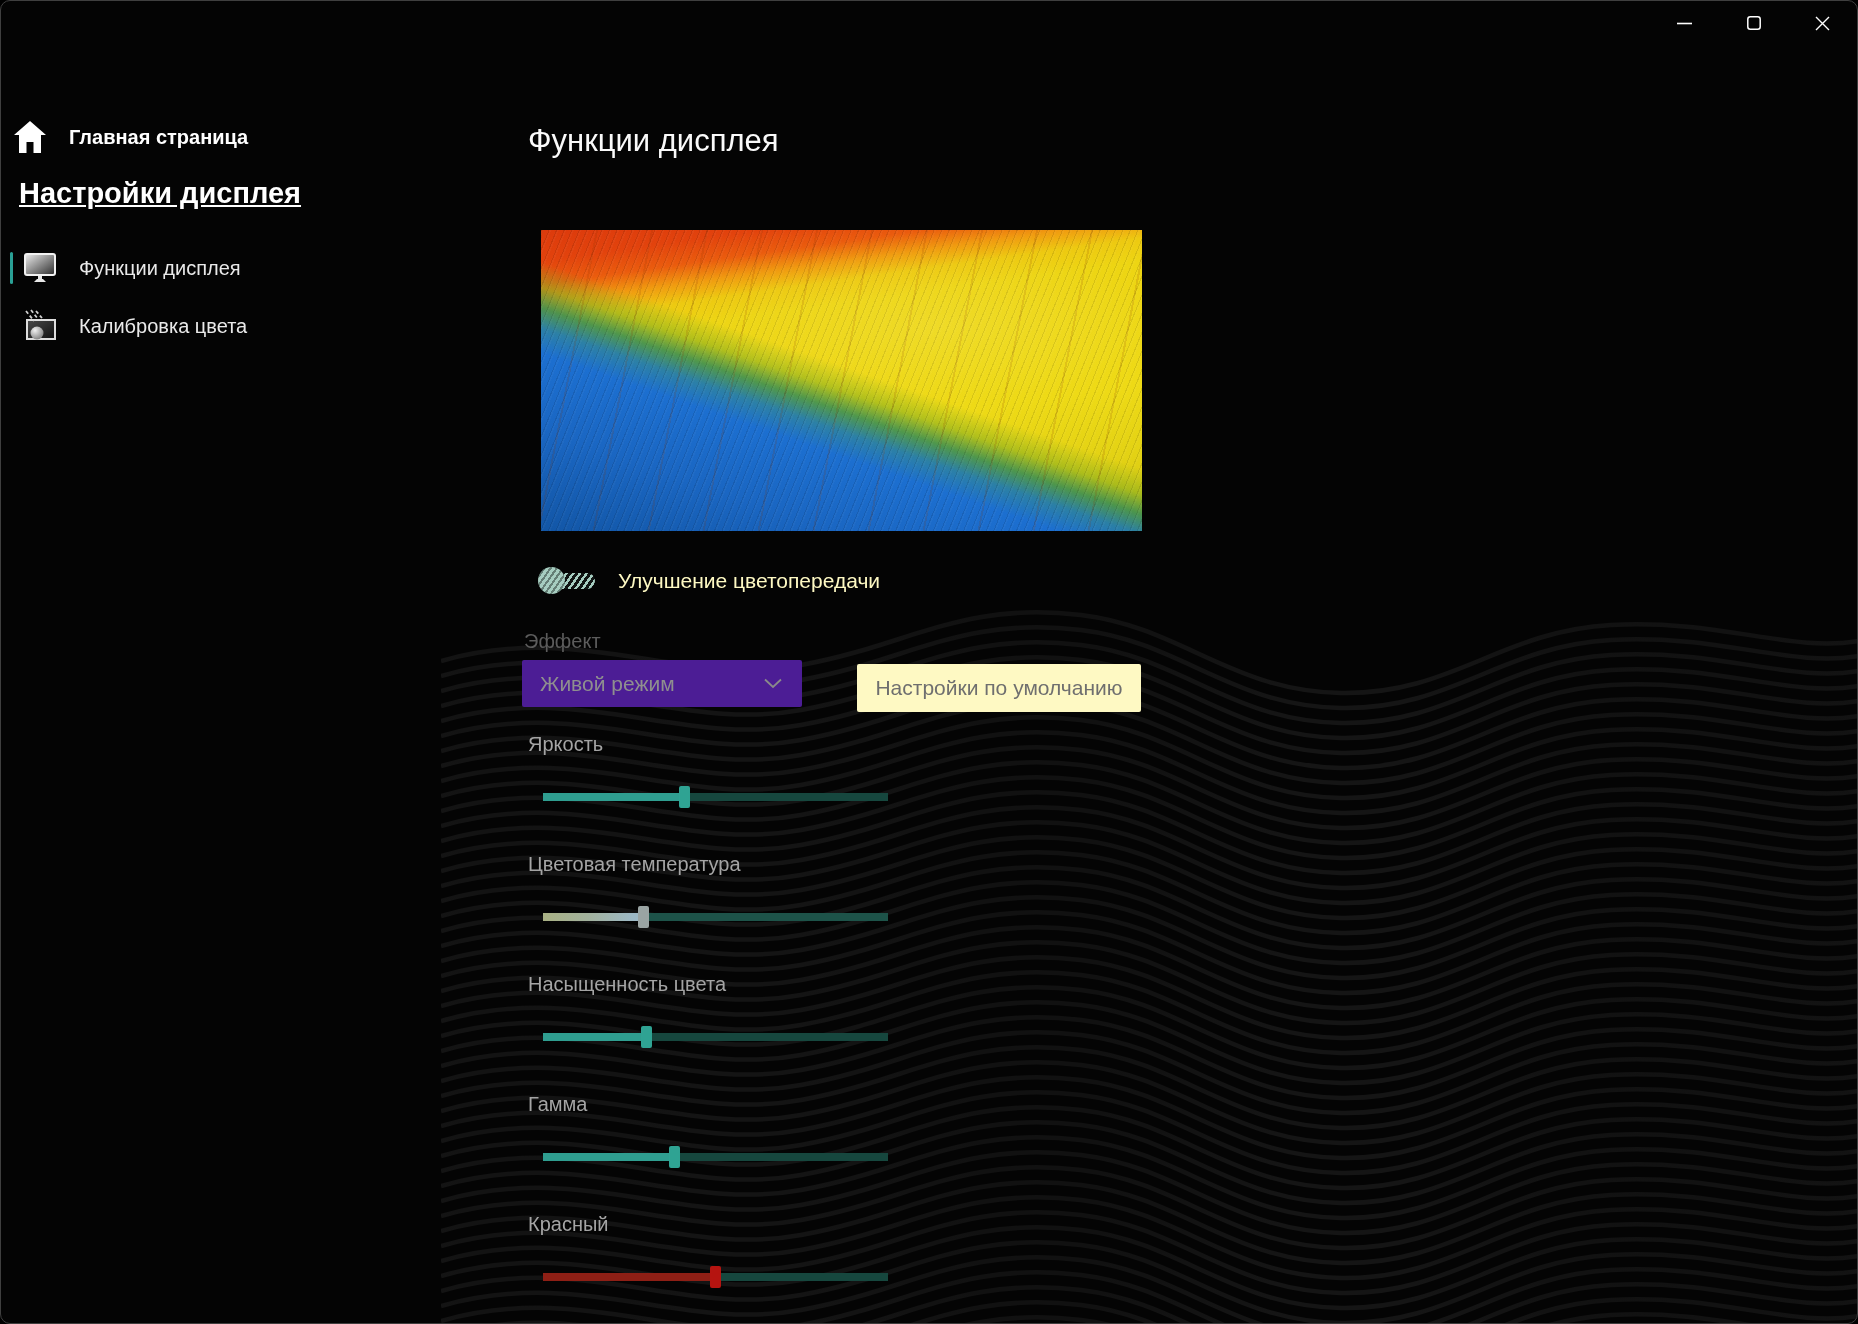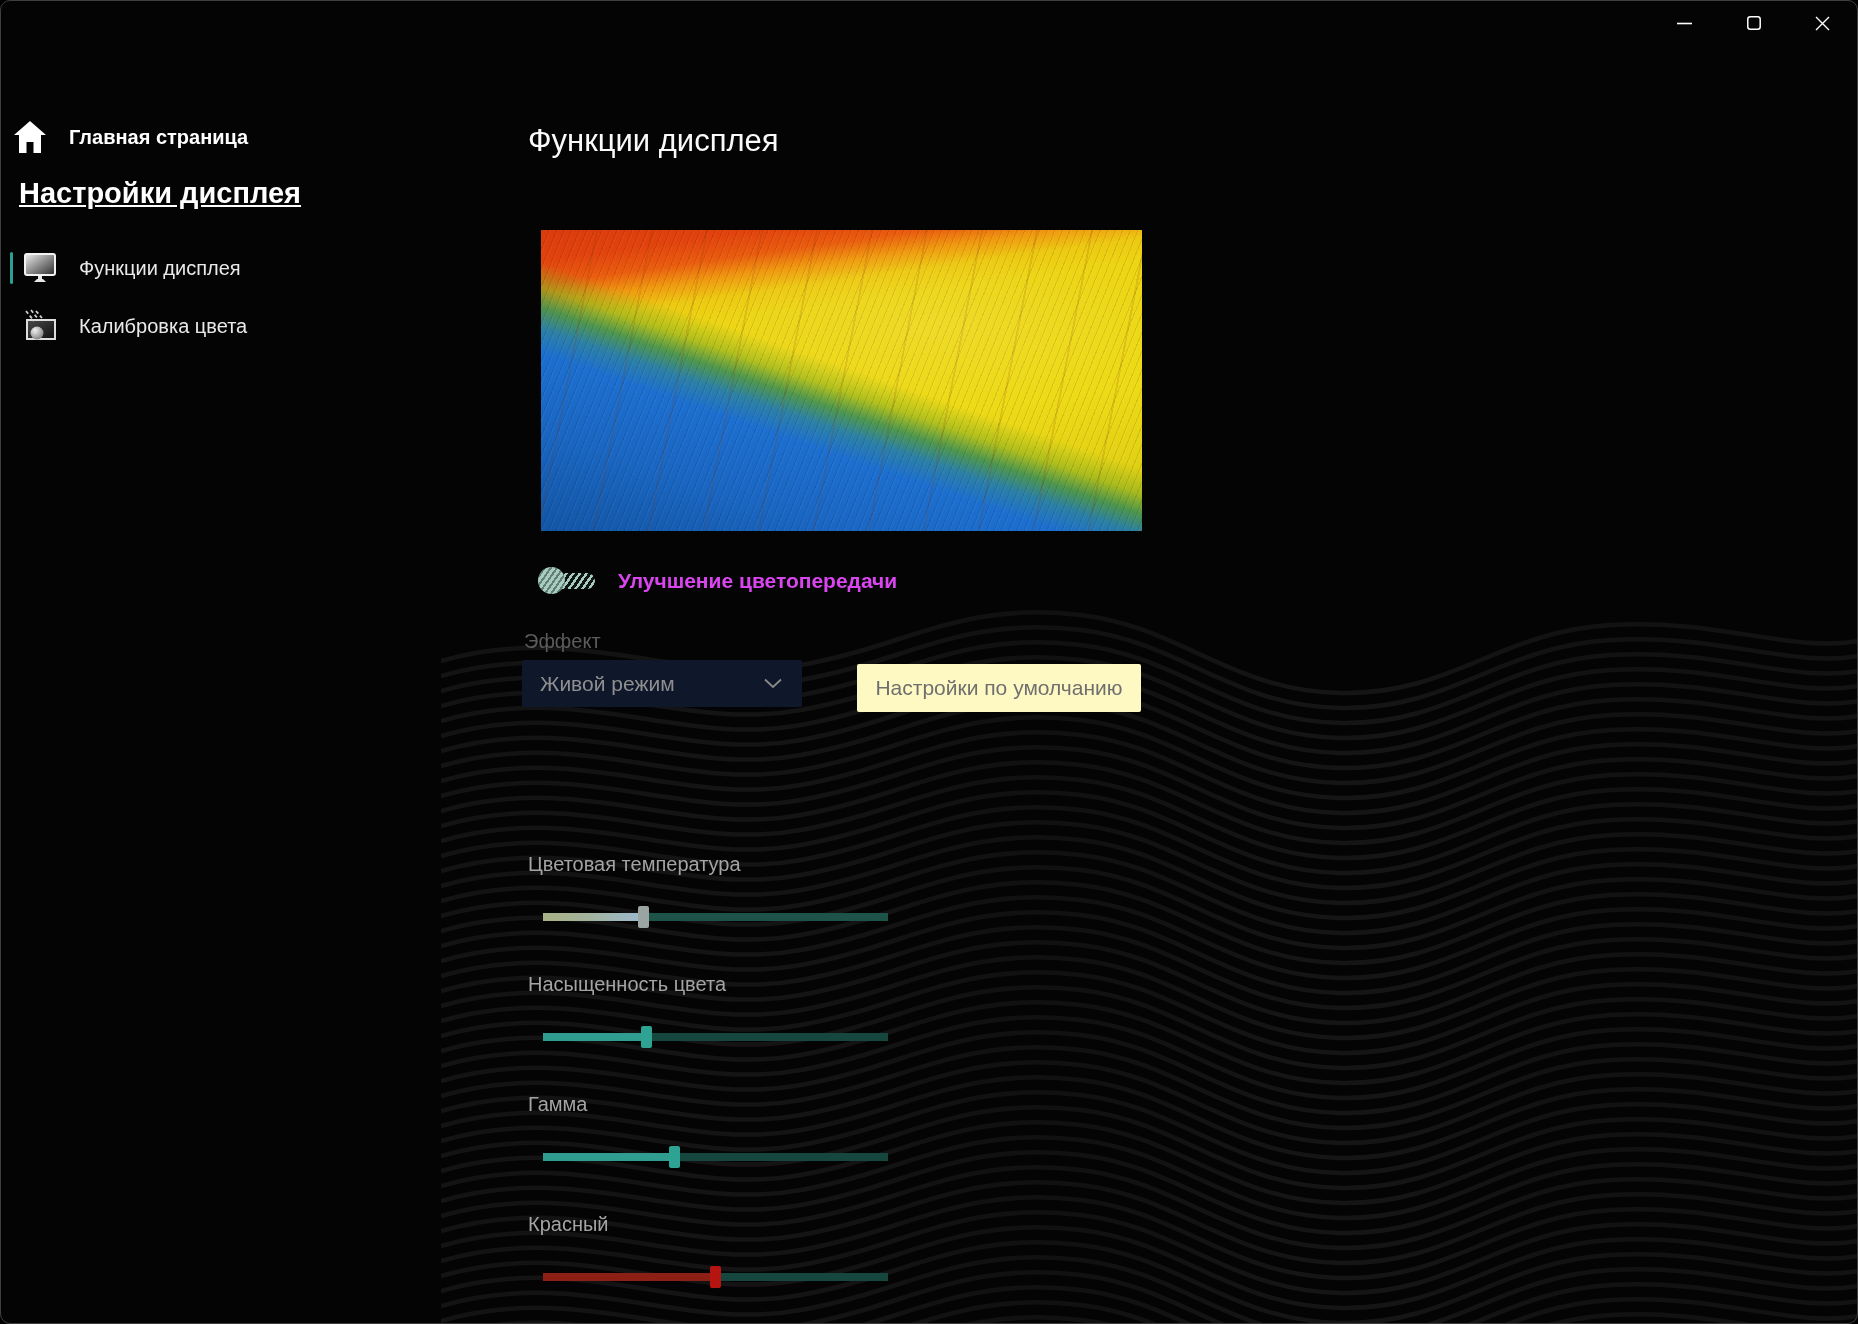--- a/index.html
+++ b/index.html
@@ -38,25 +38,25 @@
       linear-gradient(172deg, #dc3a0c 0%, #e2430d 8%, #ea5c0e 14%, #f09a10 19%, #edc911 24%,
         #edd513 30%, #eeda16 62%, #e3d214 80%, #cfc412 100%);}
 
   
   .toggle{position:absolute;left:537px;top:566px;width:57px;height:27px;cursor:pointer;z-index:2;}
   .toggle .tg-track{position:absolute;left:7px;top:6px;width:50px;height:16px;border-radius:9px;
     background:repeating-linear-gradient(125deg, #a6cdc0 0 2.5px, #101513 2.5px 5.5px);}
   .toggle .tg-knob{position:absolute;left:0;top:0;width:27px;height:27px;border-radius:50%;background:#a6cdc0;}
   .toggle .tg-knob::after{content:"";position:absolute;inset:0;border-radius:50%;
     background:repeating-linear-gradient(125deg, rgba(20,30,26,0.45) 0 2px, transparent 2px 5px);}
-  .toggle-label{position:absolute;left:617px;top:568px;color:#d946ef;font-size:21px;z-index:2;font-weight:bold;}
+  .toggle-label{position:absolute;left:617px;top:568px;color:#fef9c3;font-size:21px;z-index:2;}
 
   
   .effect-label{position:absolute;left:523px;top:629px;color:#5c5c5c;font-size:20px;z-index:2;}
-  .dropdown{position:absolute;left:521px;top:659px;width:280px;height:47px;background:#0f172a;border-radius:2px;
+  .dropdown{position:absolute;left:521px;top:659px;width:280px;height:47px;background:#4c1d95;border-radius:2px;
     display:flex;align-items:center;cursor:pointer;z-index:2;}
   .dropdown .dd-text{margin-left:18px;color:#8f8f8f;font-size:21px;flex:1;}
   .dropdown .dd-chev{margin-right:20px;}
   .defaults-btn{position:absolute;left:856px;top:663px;width:284px;height:48px;background:#fef9c3;border:none;
     border-radius:2px;color:#6f6f6f;font-size:21px;cursor:pointer;z-index:2;
     font-family:"Liberation Sans","DejaVu Sans",sans-serif;}
 
   
   .slider-group{position:absolute;left:527px;width:370px;height:90px;z-index:2;}
   .s-label{color:#a4a4a4;font-size:20px;line-height:26px;}
@@ -218,20 +218,28 @@
 
   <div class="dropdown">
     <span class="dd-text">Живой режим</span>
     <svg class="dd-chev" width="18" height="11">
       <path d="M1,1.5 L9,9 L17,1.5" fill="none" stroke="#8a8a8a" stroke-width="1.8"></path>
     </svg>
   </div>
 
   <button class="defaults-btn">Настройки по умолчанию</button>
 
+  <div class="slider-group" style="top:730px">
+    <div class="s-label">Яркость</div>
+    <div class="slider t-teal" style="--p: 41;">
+      <div class="track-rest"></div>
+      <div class="track-fill"></div>
+      <div class="thumb"></div>
+    </div>
+  </div>
 
   <div class="slider-group" style="top:850px">
     <div class="s-label">Цветовая температура</div>
     <div class="slider t-temperature" style="--p: 29;">
       <div class="track-rest"></div>
       <div class="track-fill"></div>
       <div class="thumb"></div>
     </div>
   </div>
 

